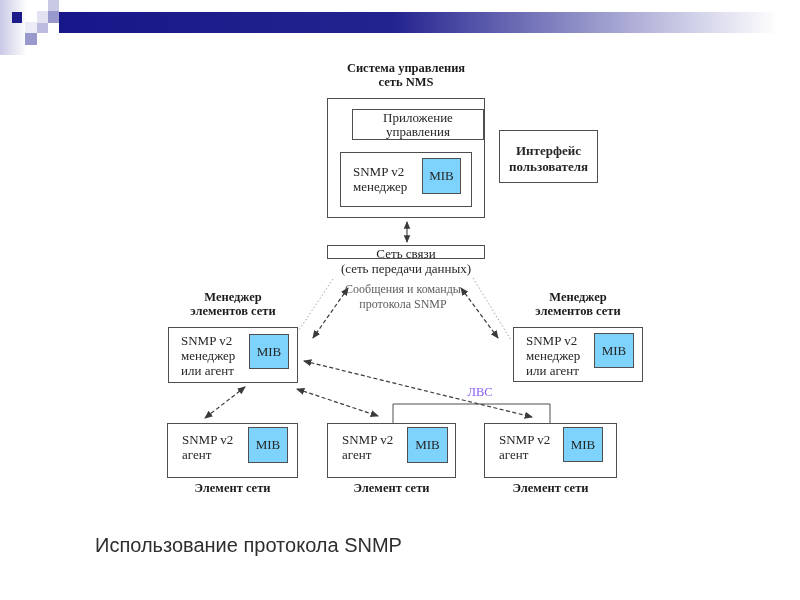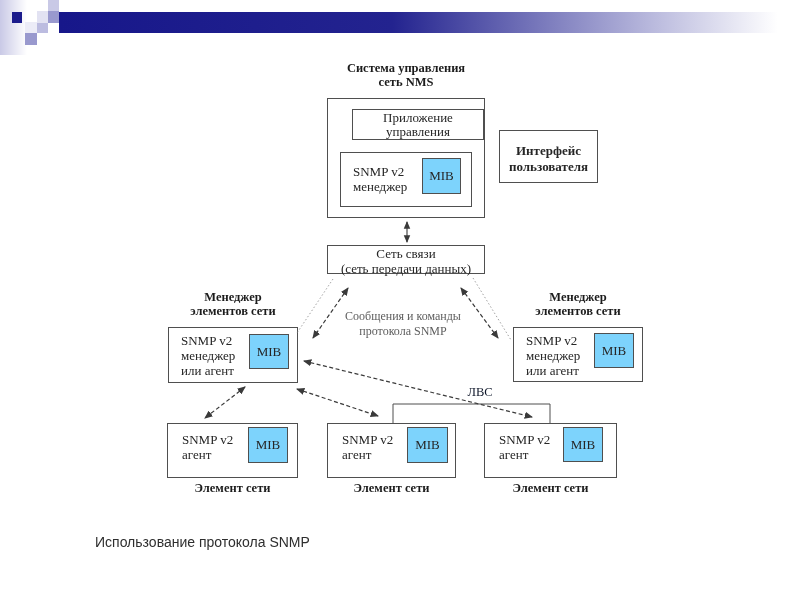--- a/index.html
+++ b/index.html
@@ -19,44 +19,44 @@
   .sq-d{left:25px;top:22px;width:12px;height:11px;background:#ececf7;}
   .sq-e{left:37px;top:23px;width:11px;height:10px;background:#bcbce0;}
   .sq-f{left:25px;top:33px;width:12px;height:12px;background:#9999ce;}
   
   .box{position:absolute;border:1px solid #4f4f4f;box-sizing:border-box;
        color:#262626;font-size:13px;background:#fff;}
   .nms-box{left:327px;top:98px;width:158px;height:120px;}
   .app-box{left:340px;top:109px;width:132px;height:31px;text-align:center;line-height:14px;padding-top:1px;margin-left:12px;}
   .smgr-box{left:340px;top:152px;width:132px;height:55px;line-height:15px;padding:11px 0 0 12px;}
   .ui-box{left:499px;top:130px;width:99px;height:53px;text-align:center;font-weight:bold;line-height:16px;padding-top:12px;}
-  .net-box{left:327px;top:245px;width:158px;height:29px;text-align:center;line-height:15px;}
+  .net-box{left:327px;top:245px;width:158px;height:14px;text-align:center;line-height:15px;}
   .mgr-box{width:130px;height:56px;line-height:15px;padding:5px 0 0 12px;}
   .mgrL{left:168px;top:327px;}
   .mgrR{left:513px;top:327px;height:55px;}
   .agent-box{width:131px;height:55px;line-height:15px;padding:8px 0 0 14px;}
   .ag1{left:167px;top:423px;}
   .ag2{left:327px;top:423px;width:129px;}
   .ag3{left:484px;top:423px;width:133px;}
   .mib{position:absolute;border:1px solid #4f4f4f;box-sizing:border-box;background:#7dd3fc;
        text-align:center;font-size:13px;color:#262626;}
   
   .lbl{position:absolute;color:#1c1c1c;font-weight:bold;font-size:12.5px;line-height:13.5px;text-align:center;}
   .nms-lbl{left:320px;top:62px;width:172px;}
   .mgrL-lbl{left:163px;top:291px;width:140px;}
   .mgrR-lbl{left:508px;top:291px;width:140px;}
   .el-lbl{top:482px;}
   .el1{left:167px;width:131px;}
   .el2{left:327px;width:129px;}
   .el3{left:484px;width:133px;}
-  .msg-lbl{left:318px;top:309px;width:170px;color:#5d5d5d;font-weight:normal;font-size:12px;line-height:15px;}
-  .lan-lbl{left:455px;top:386px;width:50px;font-weight:normal;font-size:12.5px;color:#0f172a;}
+  .msg-lbl{left:318px;top:282px;width:170px;color:#5d5d5d;font-weight:normal;font-size:12px;line-height:15px;}
+  .lan-lbl{left:455px;top:386px;width:50px;font-weight:normal;font-size:12.5px;color:#8b5cf6;}
   
   .slide-title{left:95px;top:534px;font-family:"Liberation Sans","DejaVu Sans",sans-serif;
-    font-size:14px;color:#2e2e2e;font-weight:normal;}
+    font-size:20px;color:#2e2e2e;font-weight:normal;}
   
   .wires{position:absolute;left:0;top:0;width:800px;height:600px;pointer-events:none;}
 </style>
 </head>
 <body>
 
 <div class="abs decor-strip"></div>
 <div class="sq sq-navy"></div>
 <div class="sq sq-a"></div>
 <div class="sq sq-b"></div>

